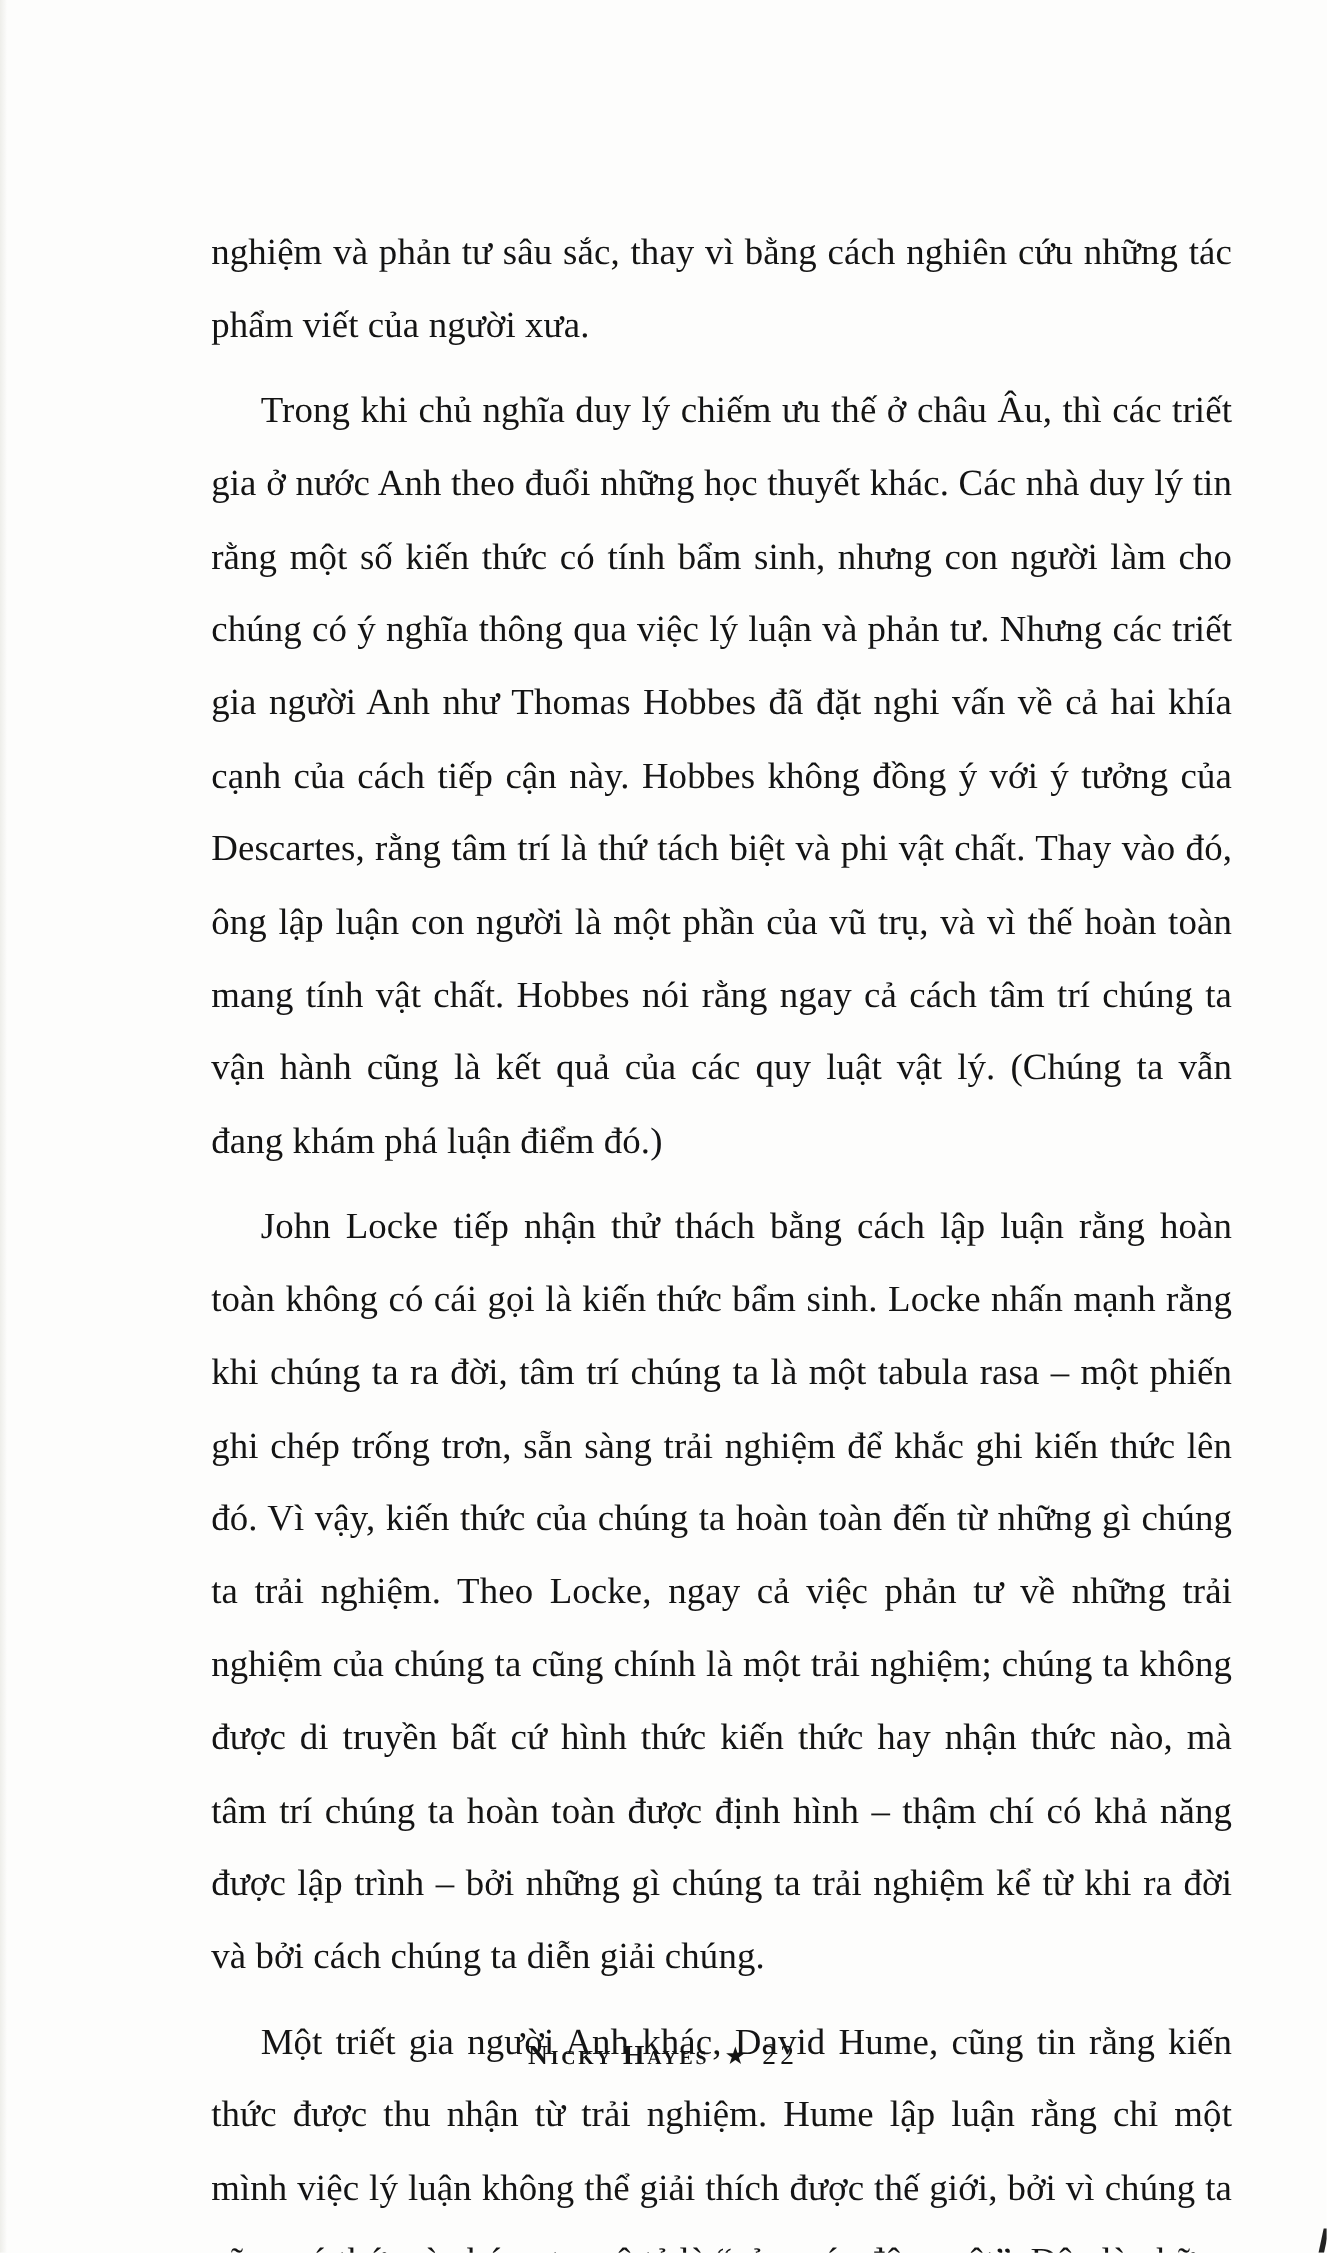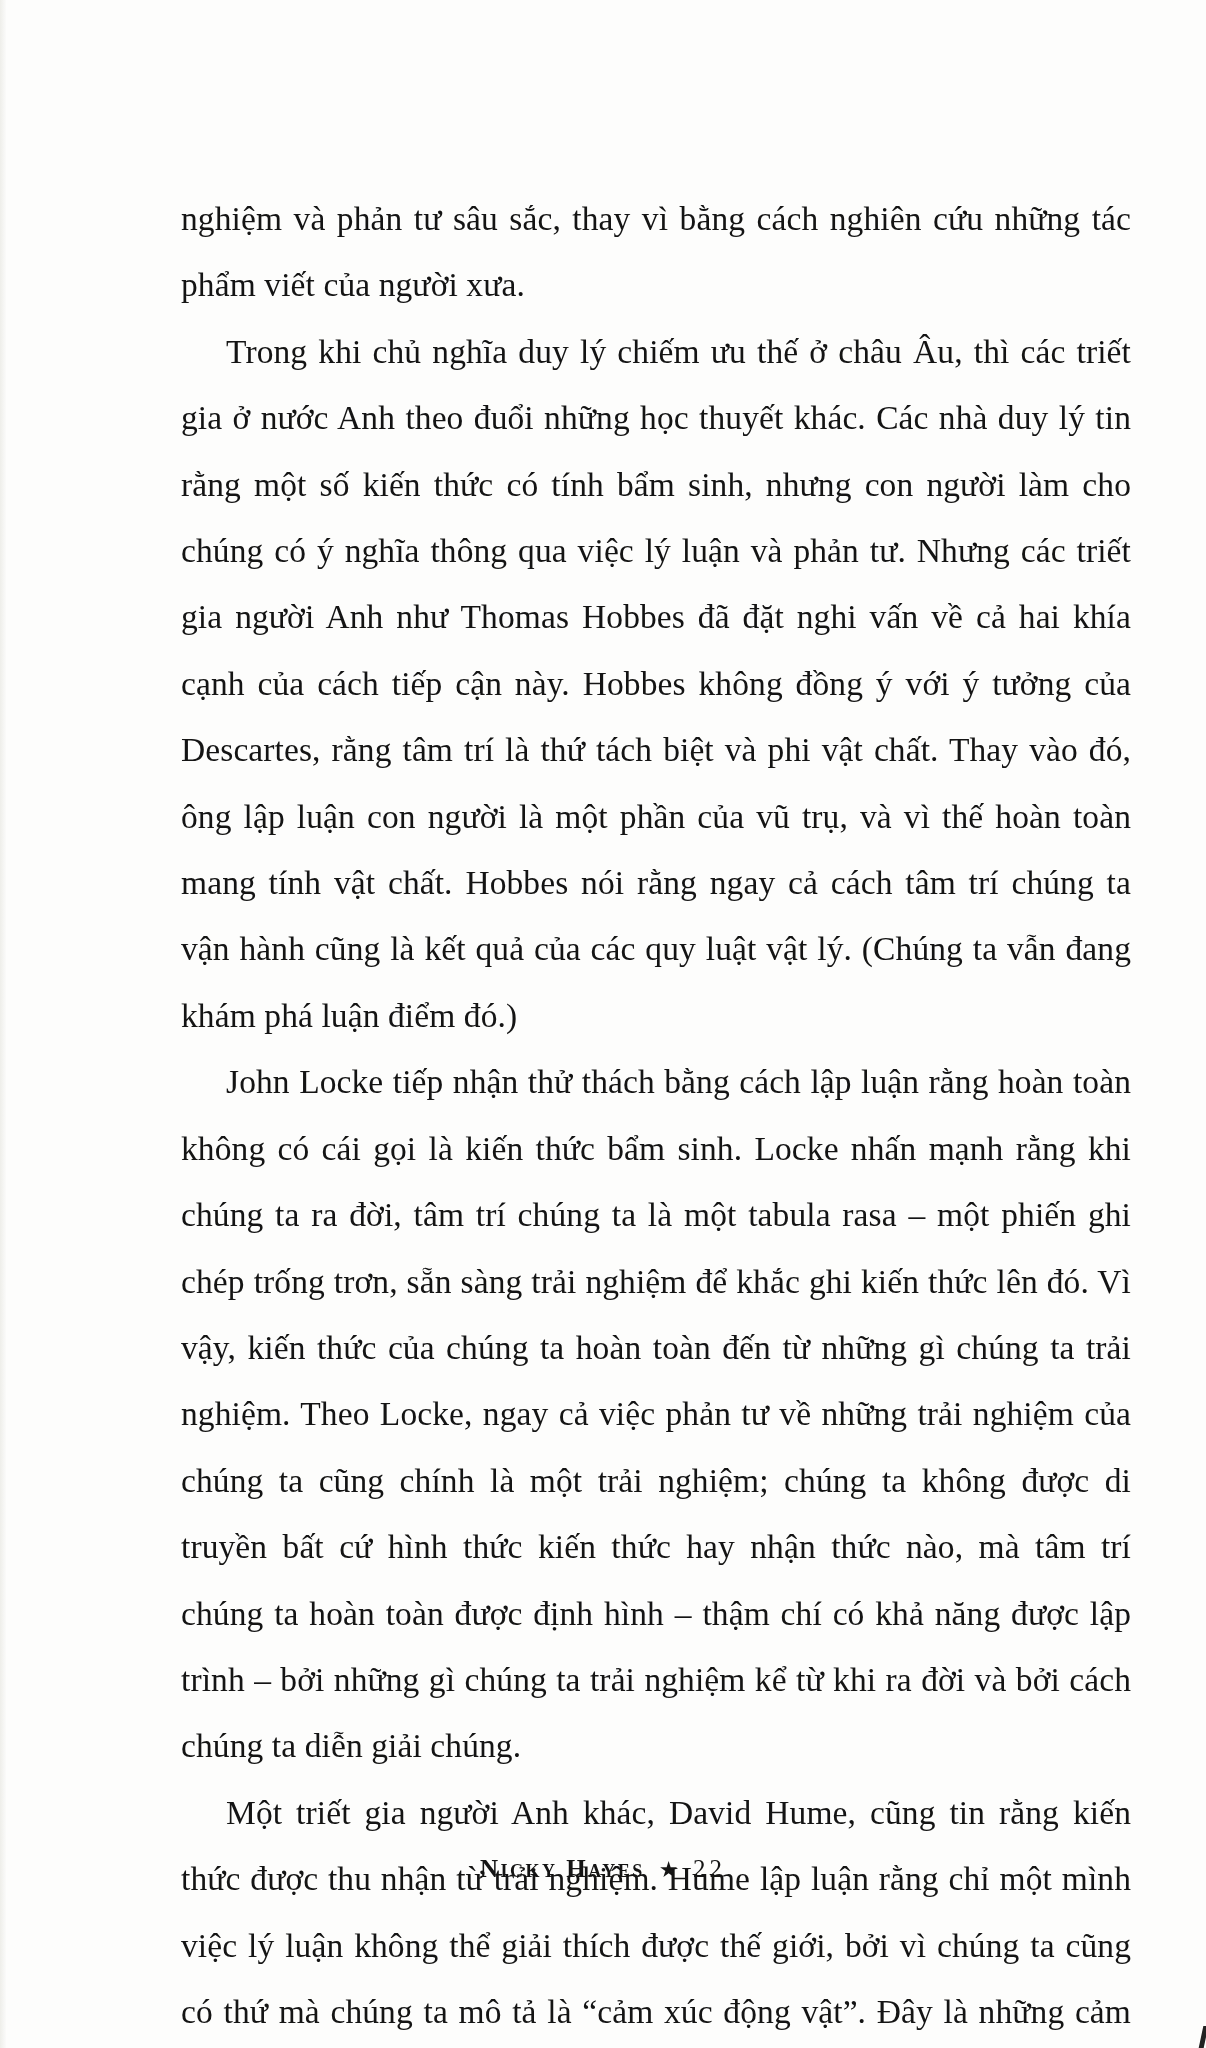--- a/index.html
+++ b/index.html
@@ -29,21 +29,21 @@
       width: 950px;
       font-family: "Liberation Serif", "DejaVu Serif", serif;
       font-size: 33.5px;
       line-height: 66.4px;
       color: #141414;
       text-align: justify;
       text-align-last: left;
       letter-spacing: 0.1px;
     }
     .para {
-      margin: 0;
+      margin: 11px;
       padding: 0;
       font-family: Liberation Serif, serif;
     }
     .para.indent {
       text-indent: 45px;
     }
     .footer {
       position: absolute;
       left: 0;
       width: 1206px;

